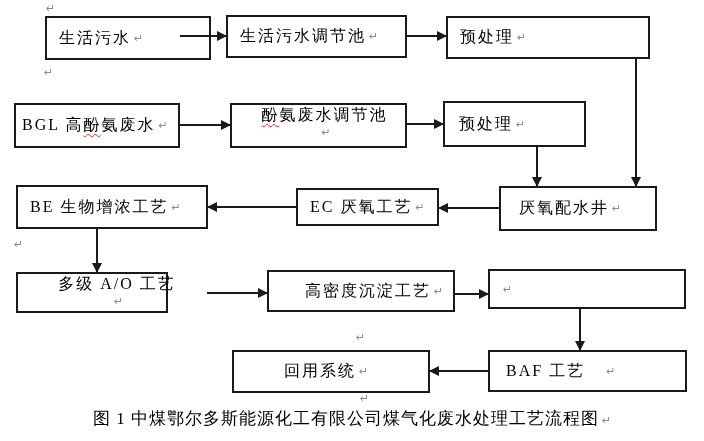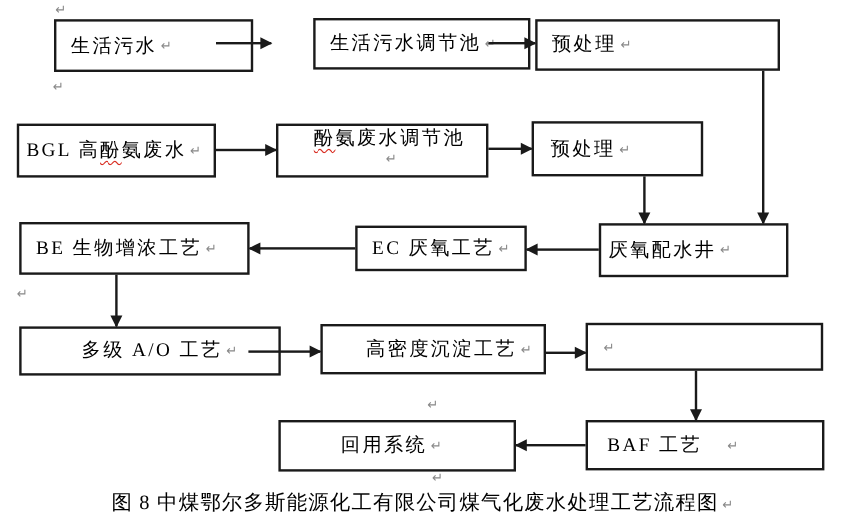--- a/index.html
+++ b/index.html
@@ -77,21 +77,21 @@
 </head>
 <body>
 
 <div class="stage">
 
   <div class="node" style="left:14px; top:16px; width:166px; height:44px; padding-left:12px;margin-left:31px;">
     <span class="lbl">生活污水</span>
       <span class="ret">↵</span>
   </div>
 
-  <div class="node" style="left:226px; top:15px; width:181px; height:43px; padding-left:12px;margin-left:35px;">
+  <div class="node" style="left:226px; top:15px; width:181px; height:43px; padding-left:12px;">
     <span class="lbl">生活污水调节池</span>
       <span class="ret">↵</span>
   </div>
 
   <div class="node" style="left:446px; top:16px; width:204px; height:43px; padding-left:12px;">
     <span class="lbl">预处理</span>
       <span class="ret">↵</span>
   </div>
 
   <div class="node" style="left:14px; top:103px; width:166px; height:45px; padding-left:6px;">
@@ -112,26 +112,26 @@
   <div class="node" style="left:16px; top:185px; width:192px; height:44px; padding-left:12px;">
     <span class="lbl">BE 生物增浓工艺</span>
       <span class="ret">↵</span>
   </div>
 
   <div class="node" style="left:296px; top:188px; width:143px; height:38px; padding-left:12px;">
     <span class="lbl">EC 厌氧工艺</span>
       <span class="ret">↵</span>
   </div>
 
-  <div class="node" style="left:499px; top:186px; width:158px; height:45px; padding-left:6px;">
+  <div class="node" style="left:499px; top:186px; width:158px; height:45px; padding-left:18px;">
     <span class="lbl">厌氧配水井</span>
       <span class="ret">↵</span>
   </div>
 
-  <div class="node" style="left:16px; top:272px; width:218px; height:41px; padding-left:50px;">
+  <div class="node" style="left:16px; top:272px; width:152px; height:41px; padding-left:50px;flex-direction:column;">
     <span class="lbl">多级 A/O 工艺</span>
       <span class="ret">↵</span>
   </div>
 
   <div class="node" style="left:267px; top:270px; width:188px; height:42px; padding-left:36px;">
     <span class="lbl">高密度沉淀工艺</span>
       <span class="ret">↵</span>
   </div>
 
   <div class="node" style="left:488px; top:269px; width:198px; height:40px; padding-left:10px;">
@@ -163,16 +163,16 @@
   <div class="arr v d" style="left:96px; top:229px; height:43px;"></div>
   <div class="arr v d" style="left:579px; top:309px; height:41px;"></div>
 
   <span class="pmark" style="left:46px; top:2px;">↵</span>
   <span class="pmark" style="left:44px; top:66px;">↵</span>
   <span class="pmark" style="left:14px; top:238px;">↵</span>
   <span class="pmark" style="left:356px; top:331px;">↵</span>
   <span class="pmark" style="left:360px; top:392px;">↵</span>
 
   <div class="caption">
-    <span>图 8 中煤鄂尔多斯能源化工有限公司煤气化废水处理工艺流程图</span><span class="ret">↵</span>
+    <span>图 1 中煤鄂尔多斯能源化工有限公司煤气化废水处理工艺流程图</span><span class="ret">↵</span>
   </div>
 
 </div>
 
 </body></html>

